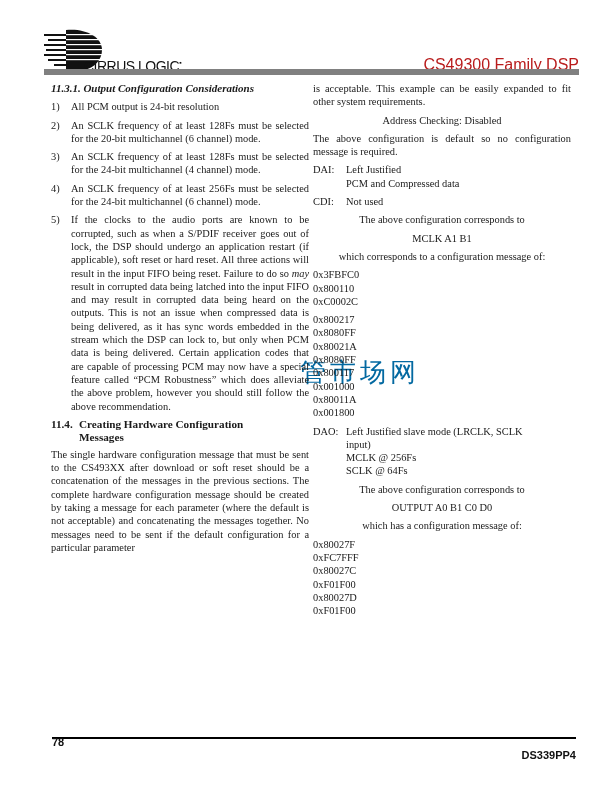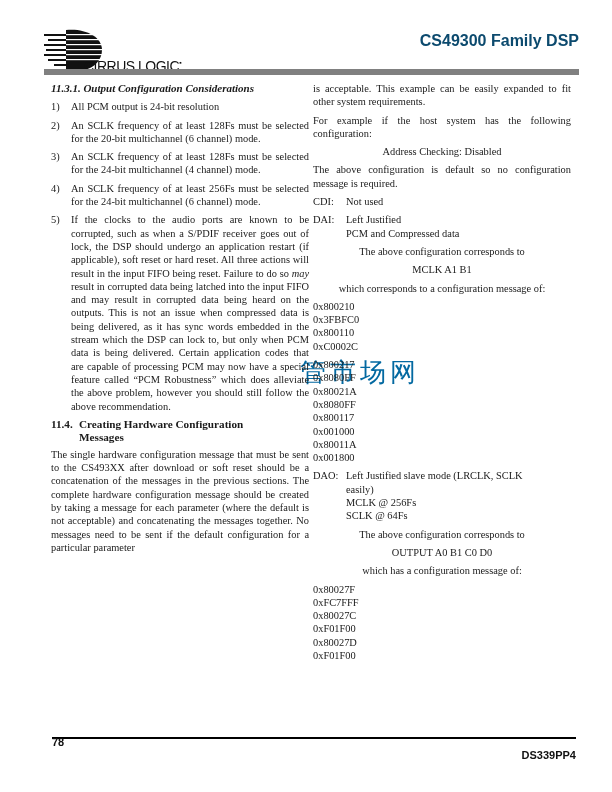--- a/index.html
+++ b/index.html
@@ -7,22 +7,22 @@
     width: 612px; height: 792px; background: #ffffff; position: relative; overflow: hidden;
     font-family: "Liberation Serif", serif; color: #1a1a1a;
   }
   .header { position: absolute; left: 44px; top: 28px; width: 535px; height: 50px; }
   .logo { position: absolute; left: 0; top: 0; width: 160px; height: 48px; }
   .logo-text {
     position: absolute; left: 40px; top: 30px; font-family: "Liberation Sans", sans-serif;
     font-size: 14px; letter-spacing: -0.5px; color: #111; white-space: nowrap;
   }
   .doc-title {
-    position: absolute; right: 0; top: 4px; font-family: "Liberation Sans", sans-serif;
-    font-weight: bold; font-size: 16px; color: #0c4a6e; white-space: nowrap;
+    position: absolute; right: 0; top: 28px; font-family: "Liberation Sans", sans-serif;
+    font-weight: normal; font-size: 16px; color: #b91c1c; white-space: nowrap;
   }
   .header-bar { position: absolute; left: 44px; top: 69px; width: 535px; height: 6px; background: #808080; }
 
   .col { position: absolute; top: 82px; width: 258px; font-size: 10.4px; line-height: 13.3px; }
   .col-left { left: 51px; }
   .col-right { left: 313px; width: 258px; }
 
   .h3 { font-weight: bold; font-style: italic; font-size: 11px; margin: 0 0 5px 0; }
   .h2 { font-weight: bold; font-size: 11.2px; margin: 4px 0 3px 0; line-height: 13.5px; }
   .h2 .num { display: inline-block; width: 28px; }
@@ -94,64 +94,62 @@
   </ol>
   <div class="h2">
     <span class="num">11.4.</span><span>Creating Hardware Configuration</span>
     <span class="cont">Messages</span>
   </div>
   <p>The single hardware configuration message that must be sent to the CS493XX after download or soft reset should be a concatenation of the messages in the previous sections. The complete hardware configuration message should be created by taking a message for each parameter (where the default is not acceptable) and concatenating the messages together. No messages need to be sent if the default configuration for a particular parameter</p>
 </div>
 
 <div class="col col-right">
   <p>is acceptable. This example can be easily expanded to fit other system requirements.</p>
-  <p>For example if the host system has the following configuration:</p>
   <p class="left">Address Checking: Disabled</p>
   <p>The above configuration is default so no configuration message is required.</p>
 
   <div class="deflist">
     <div class="defrow">
-      <span class="term">CDI:</span>
-      <span class="line">Not used</span>
+      <span class="term">DAI:</span>
+      <span class="line">Left Justified</span>
+      <span class="line">PCM and Compressed data</span>
     </div>
   </div>
   <div class="deflist">
     <div class="defrow">
-      <span class="term">DAI:</span>
-      <span class="line">Left Justified</span>
-      <span class="line">PCM and Compressed data</span>
+      <span class="term">CDI:</span>
+      <span class="line">Not used</span>
     </div>
   </div>
 
   <p class="left">The above configuration corresponds to</p>
   <p class="left">MCLK A1 B1</p>
   <p class="left">which corresponds to a configuration message of:</p>
 
   <div class="hexblock">
-    <div>0x800210</div>
     <div>0x3FBFC0</div>
     <div>0x800110</div>
     <div>0xC0002C</div>
   </div>
   <div class="hexblock">
     <div>0x800217</div>
     <div>0x8080FF</div>
     <div>0x80021A</div>
     <div>0x8080FF</div>
     <div>0x800117</div>
     <div>0x001000</div>
     <div>0x80011A</div>
     <div>0x001800</div>
   </div>
 
   <div class="deflist">
     <div class="defrow">
       <span class="term">DAO:</span>
       <span class="line">Left Justified slave mode (LRCLK, SCLK</span>
-      <span class="line">easily)</span>
+      <span class="line">input)</span>
       <span class="line">MCLK @ 256Fs</span>
       <span class="line">SCLK @ 64Fs</span>
     </div>
   </div>
 
   <p class="left">The above configuration corresponds to</p>
   <p class="left">OUTPUT A0 B1 C0 D0</p>
   <p class="left">which has a configuration message of:</p>
 
   <div class="hexblock">

